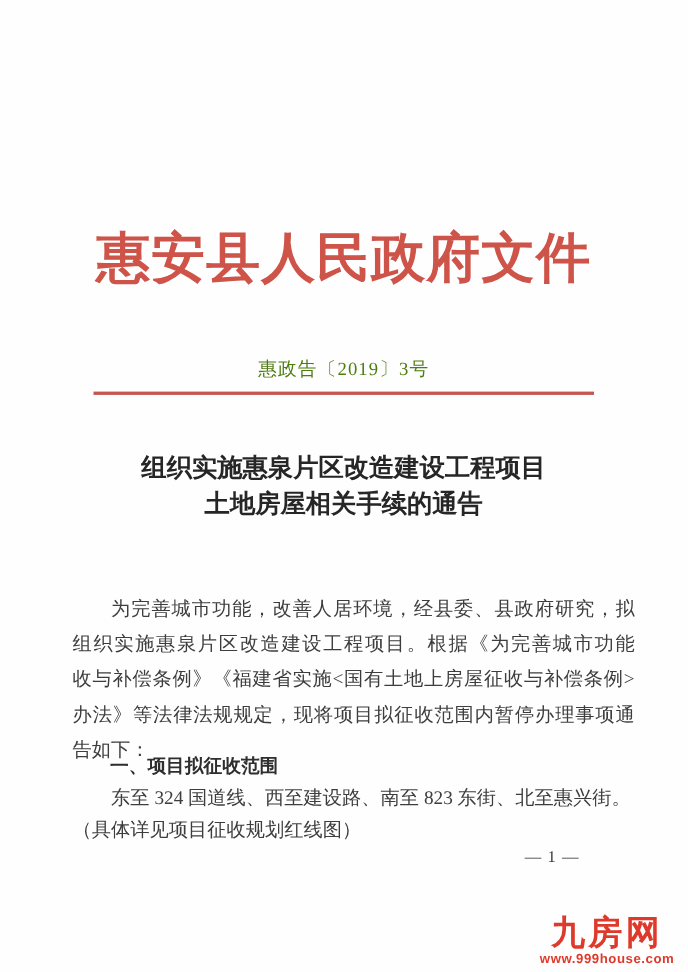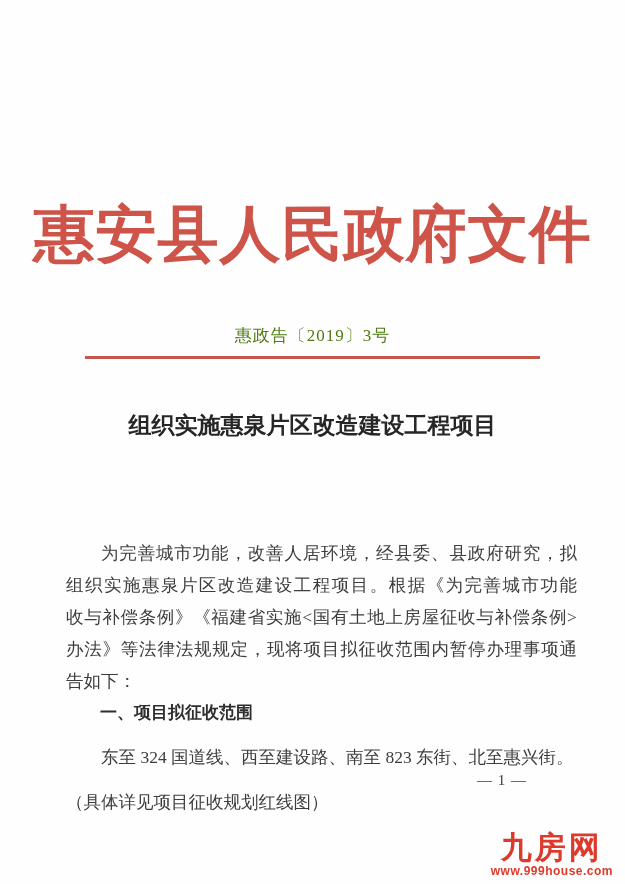--- a/index.html
+++ b/index.html
@@ -14,21 +14,21 @@
     background: #fefefe;
     font-family: "Liberation Serif", "DejaVu Serif", serif;
     overflow: hidden;
   }
   .org-title {
     position: absolute;
     top: 204px;
     left: 0;
     width: 100%;
     text-align: center;
-    font-size: 61px;
+    font-size: 49px;
     font-weight: bold;
     color: #ce5348;
     letter-spacing: 1px;
     line-height: 62px;
     white-space: nowrap;
   }
   .doc-number {
     position: absolute;
     top: 324px;
     left: 0;
@@ -60,21 +60,21 @@
   .body-text {
     position: absolute;
     left: 66px;
     right: 48px;
     font-size: 17.5px;
     color: #3d3d3d;
   }
   .body-p1 { top: 537px; }
   .body-p2 { top: 682px; }
   .body-p1 .line { height: 32px; line-height: 32px; }
-  .body-p2 .line { height: 29px; line-height: 29px; margin-top: 16px; }
+  .body-p2 .line { height: 29px; line-height: 29px; }
   .line { white-space: nowrap; overflow: visible; }
   .just {
     white-space: normal;
     text-align: justify;
     text-align-last: justify;
   }
   .indent { text-indent: 2em; }
   .sec-heading {
     font-family: "Liberation Sans", "DejaVu Sans", sans-serif;
     font-weight: bold;
@@ -117,20 +117,21 @@
 <div class="page">
 
   <div class="org-title">惠安县人民政府文件</div>
 
   <div class="doc-number">惠政告〔2019〕3号</div>
 
   <div class="red-rule"></div>
 
   <div class="doc-title">
     <div>组织实施惠泉片区改造建设工程项目</div>
+    <div>土地房屋相关手续的通告</div>
   </div>
 
   <div class="body-text body-p1">
     <div class="line just indent">为完善城市功能，改善人居环境，经县委、县政府研究，拟</div>
     <div class="line just">组织实施惠泉片区改造建设工程项目。根据《为完善城市功能</div>
     <div class="line just">收与补偿条例》《福建省实施&lt;国有土地上房屋征收与补偿条例&gt;</div>
     <div class="line just">办法》等法律法规规定，现将项目拟征收范围内暂停办理事项通</div>
     <div class="line">告如下：</div>
   </div>
 

